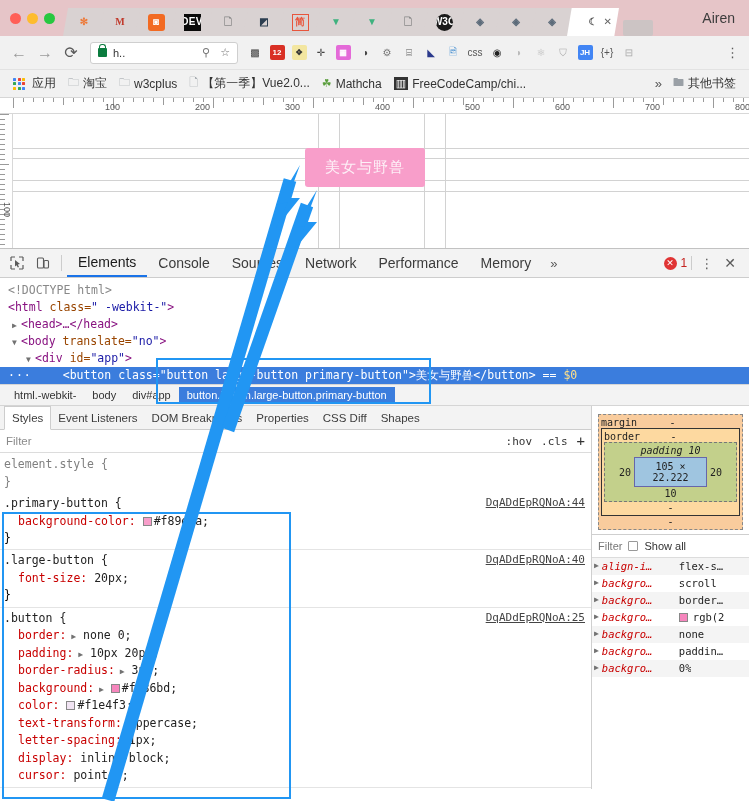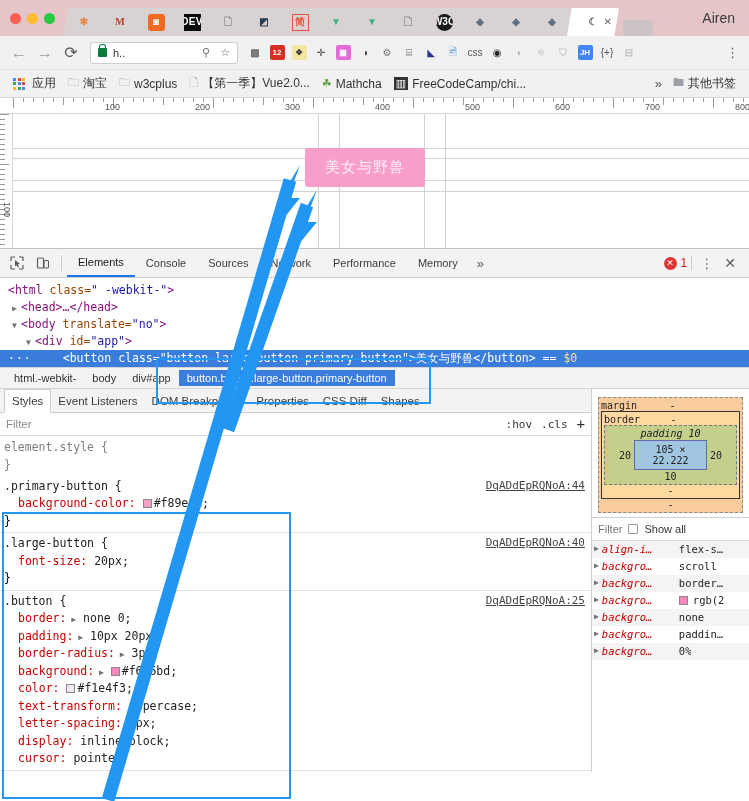--- a/index.html
+++ b/index.html
@@ -117,21 +117,21 @@
   }
 
   
   .devtools { border-top:1px solid #c2c2c2; background:#fff; }
   .dt-tabs { height:29px; background:#f3f3f3; border-bottom:1px solid #cdcdcd;
              display:flex; align-items:center; padding:0 4px; gap:0; }
   .dt-icon { width:26px;height:26px;display:flex;align-items:center;justify-content:center;
              color:#5a5a5a; }
   .dt-sep { width:1px;height:16px;background:#ccc; margin:0 5px; }
   .dt-tab { padding:0 11px; height:28px; display:flex; align-items:center;
-            font-size:11px; color:#3c3c3c; }
+            font-size:14px; color:#3c3c3c; }
   .dt-tab.active { border-bottom:2px solid #1a73e8; color:#1a1a1a; }
   .dt-more { padding:0 8px; font-size:13px; color:#5a5a5a;}
   .dt-right { margin-left:auto; display:flex; align-items:center; gap:4px; padding-right:6px;}
   .err-badge { display:flex;align-items:center;gap:4px; font-size:12px; color:#c5221f;}
   .err-dot { width:13px;height:13px;border-radius:50%;background:#e03434;color:#fff;
              font-size:9px;display:flex;align-items:center;justify-content:center;}
 
   
   .dom { font-family:"DejaVu Sans Mono", monospace; font-size:11.5px; color:#222;
          padding:4px 0 0 0; line-height:1.48; }
@@ -556,20 +556,21 @@
         <span class="err-dot">✕</span>
         <span>1</span>
       </span>
       <span style="width:1px;height:14px;background:#ccc;display:inline-block;"></span>
       <span style="color:#5a5a5a;font-size:13px;padding:0 4px;">⋮</span>
       <span style="color:#5a5a5a;font-size:14px;padding:0 3px;">✕</span>
     </div>
   </div>
 
   <div class="dom">
+    <div class="ln"><span style="color:#888;">&lt;!DOCTYPE html&gt;</span></div>
     <div class="ln">
       <span class="tagname">&lt;html</span>
       <span class="attrname">class=</span><span class="attrval">" -webkit-"</span><span class="tagname">&gt;</span>
     </div>
     <div class="ln" style="padding-left:12px;">
       <span class="arrowtri">▶</span><span class="tagname">&lt;head&gt;…&lt;/head&gt;</span>
     </div>
     <div class="ln" style="padding-left:12px;">
       <span class="arrowtri">▼</span><span class="tagname">&lt;body</span>
       <span class="attrname">translate=</span><span class="attrval">"no"</span><span class="tagname">&gt;</span>

